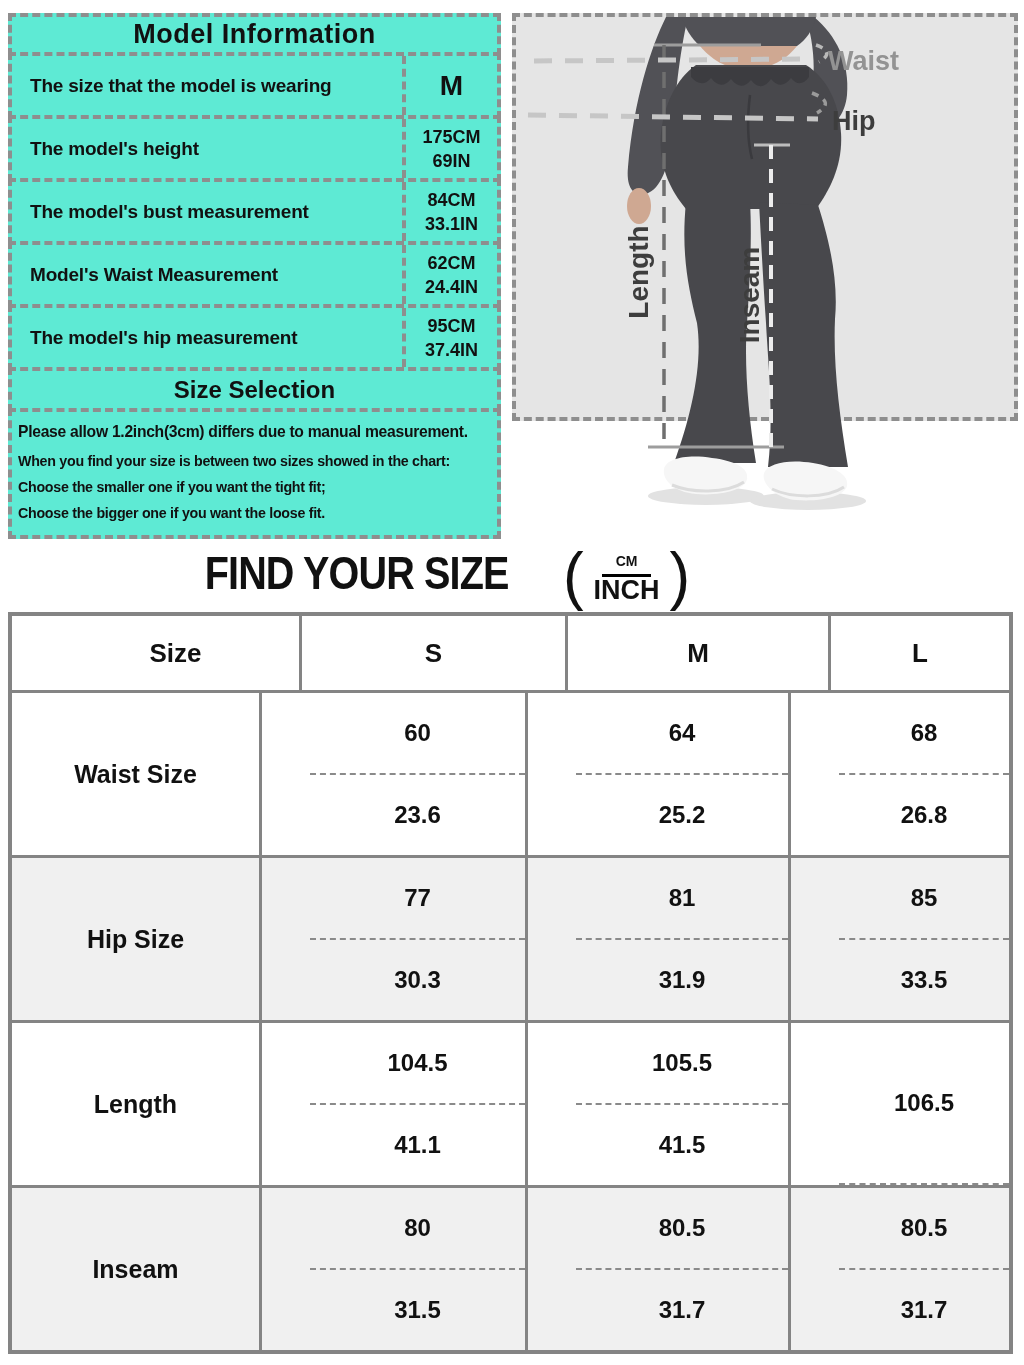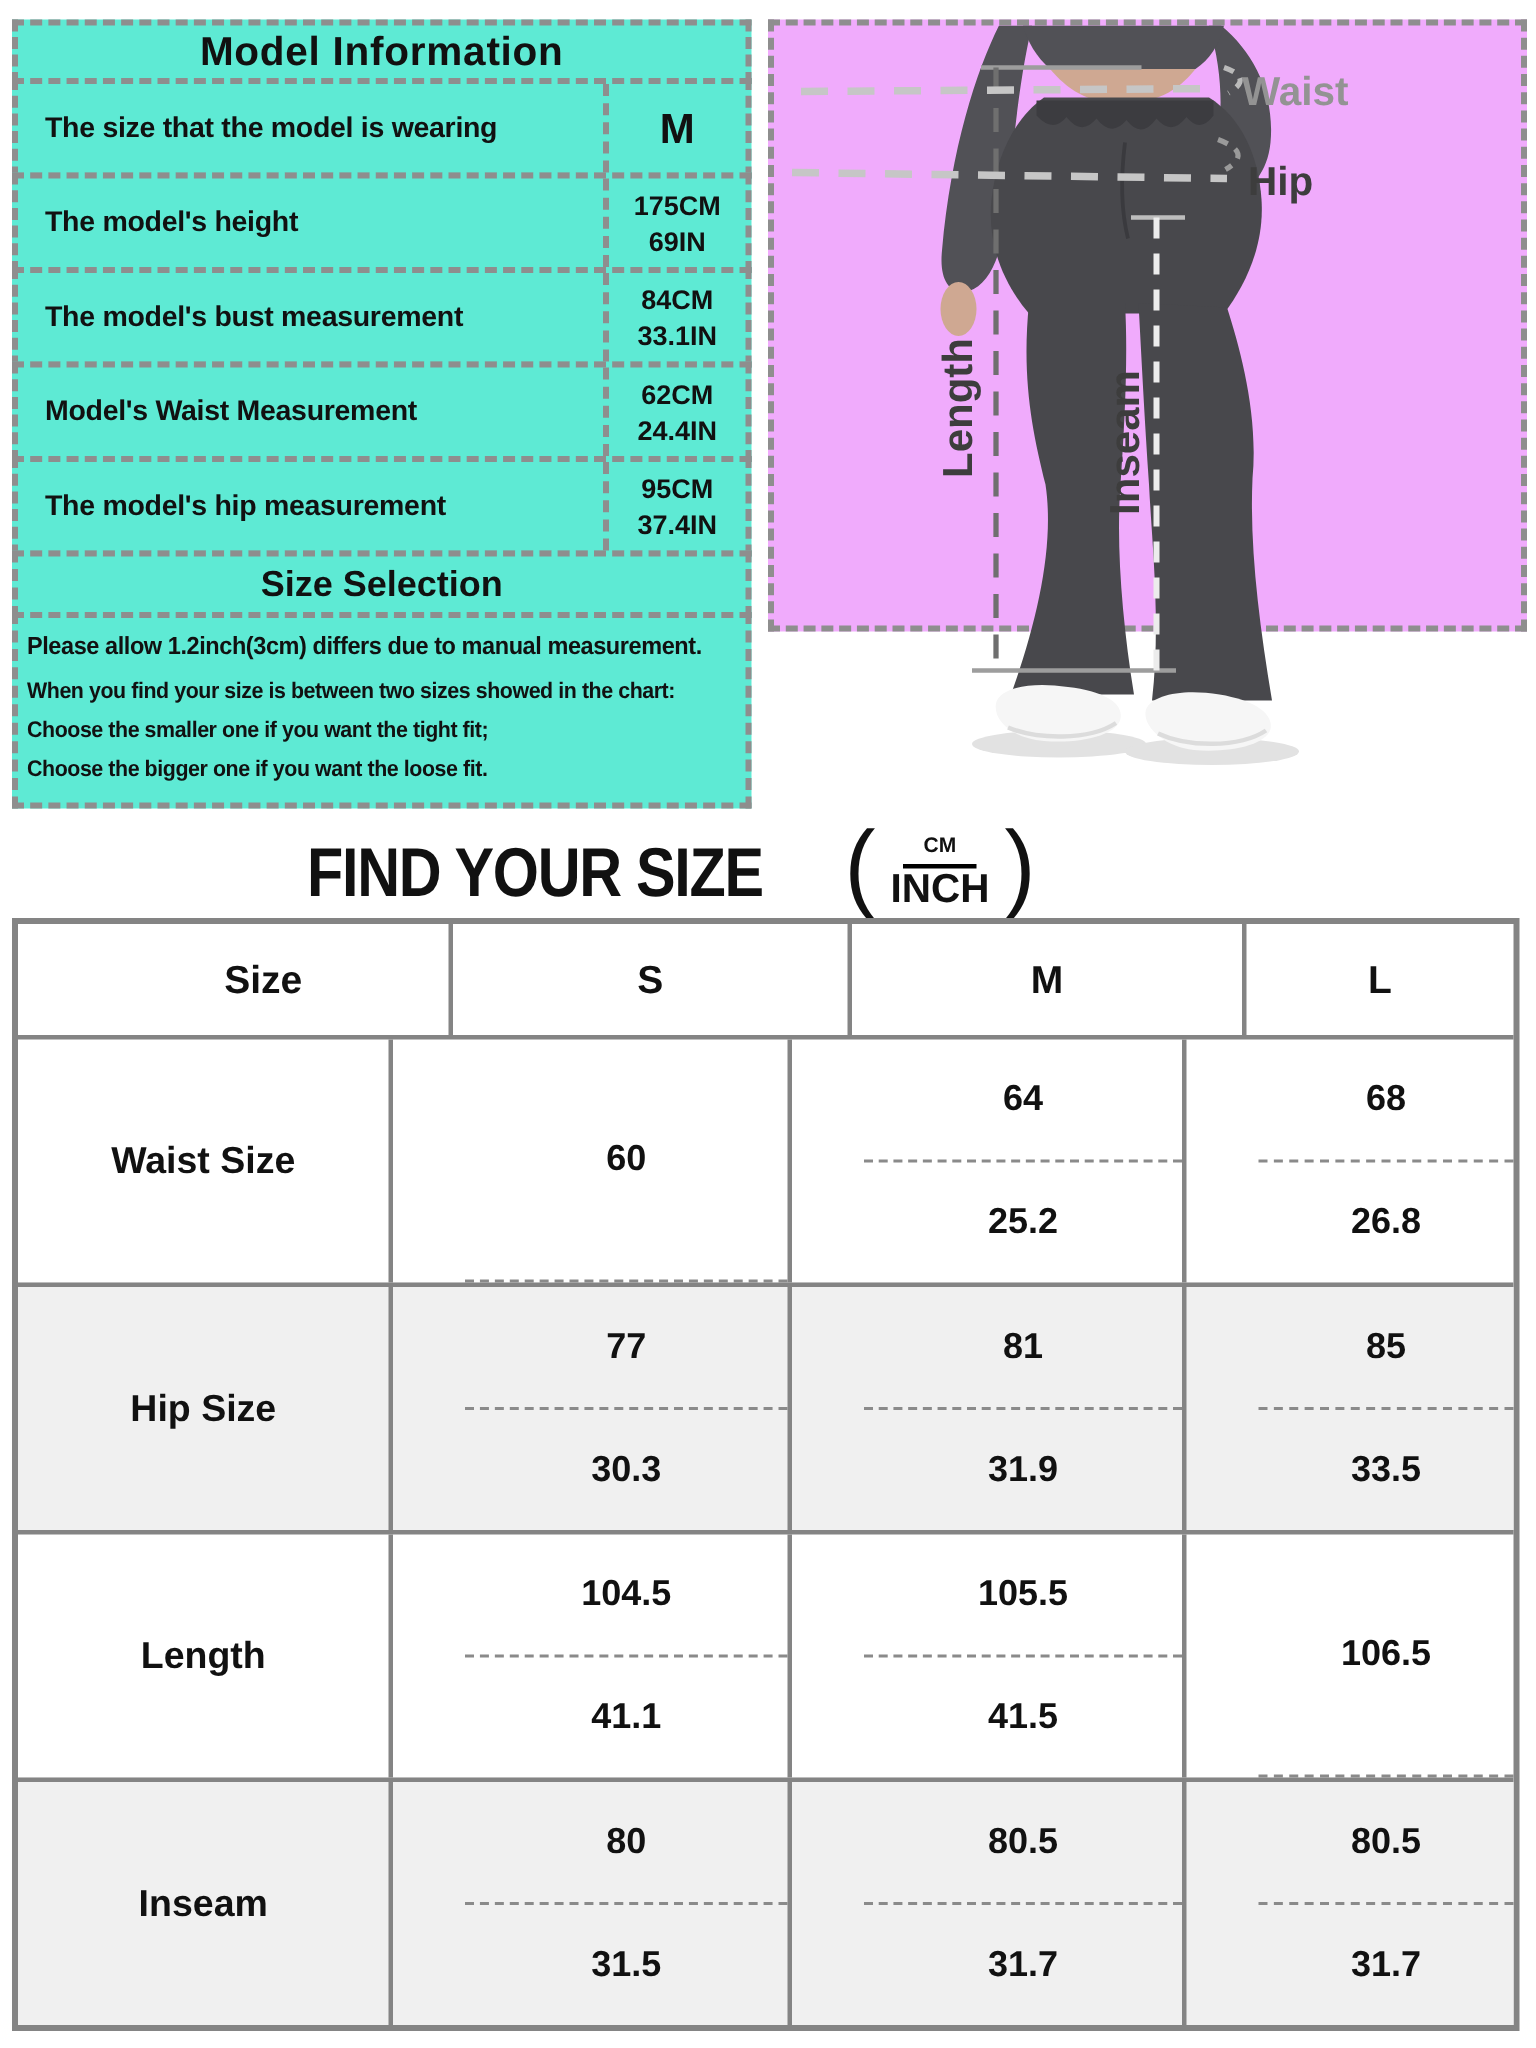--- a/index.html
+++ b/index.html
@@ -20,26 +20,26 @@
 
   .ss-title{height:45px;margin-top:-4px;display:flex;align-items:center;justify-content:center;
     font-size:24px;font-weight:bold;}
   .ss-notes{height:131px;margin-top:-4px;padding:10px 6px 0 6px;}
   .ss-note{white-space:nowrap;font-size:15px;font-weight:bold;letter-spacing:-0.3px;
     transform:scaleX(0.95);transform-origin:left center;margin-bottom:9px;}
   .ss-note.first{font-size:16.5px;margin-bottom:11px;}
 
   
   .photo-box{position:absolute;left:512px;top:13px;width:506px;height:408px;
-    box-sizing:border-box;border:4px dashed #8e8e8e;background:#f0abfc;}
+    box-sizing:border-box;border:4px dashed #8e8e8e;background:#e5e5e5;}
   .photo-box svg{display:block;width:498px;height:514px;}
 
   
   .fys{position:absolute;left:0;top:546px;width:870px;height:62px;
-    display:flex;align-items:flex-end;justify-content:center;gap:30px;}
+    display:flex;align-items:flex-start;justify-content:center;gap:30px;}
   .fys-title{font-size:46px;font-weight:bold;letter-spacing:-1px;
     transform:scaleX(0.86);transform-origin:center;}
   .fys-units{display:flex;align-items:center;}
   .fys-paren{font-size:62px;font-weight:normal;line-height:60px;transform:scaleY(1.05);}
   .fys-frac{display:flex;flex-direction:column;align-items:center;margin:0 10px;}
   .fys-cm{font-size:14px;font-weight:bold;line-height:24px;padding:0 14px 1px 14px;
     border-bottom:3px solid #000;}
   .fys-inch{font-size:27px;font-weight:bold;line-height:26px;}
 
   
@@ -184,20 +184,21 @@
       <div class="st-hcell">Size</div>
       <div class="st-hcell">S</div>
       <div class="st-hcell">M</div>
       <div class="st-hcell">L</div>
     </div>
 
     <div class="st-grid-row st-row">
       <div class="st-label">Waist Size</div>
       <div class="st-cell">
         <div class="st-half top">60</div>
+        <div class="st-half">23.6</div>
       </div>
       <div class="st-cell">
         <div class="st-half top">64</div>
         <div class="st-half">25.2</div>
       </div>
       <div class="st-cell">
         <div class="st-half top">68</div>
         <div class="st-half">26.8</div>
       </div>
     </div>

